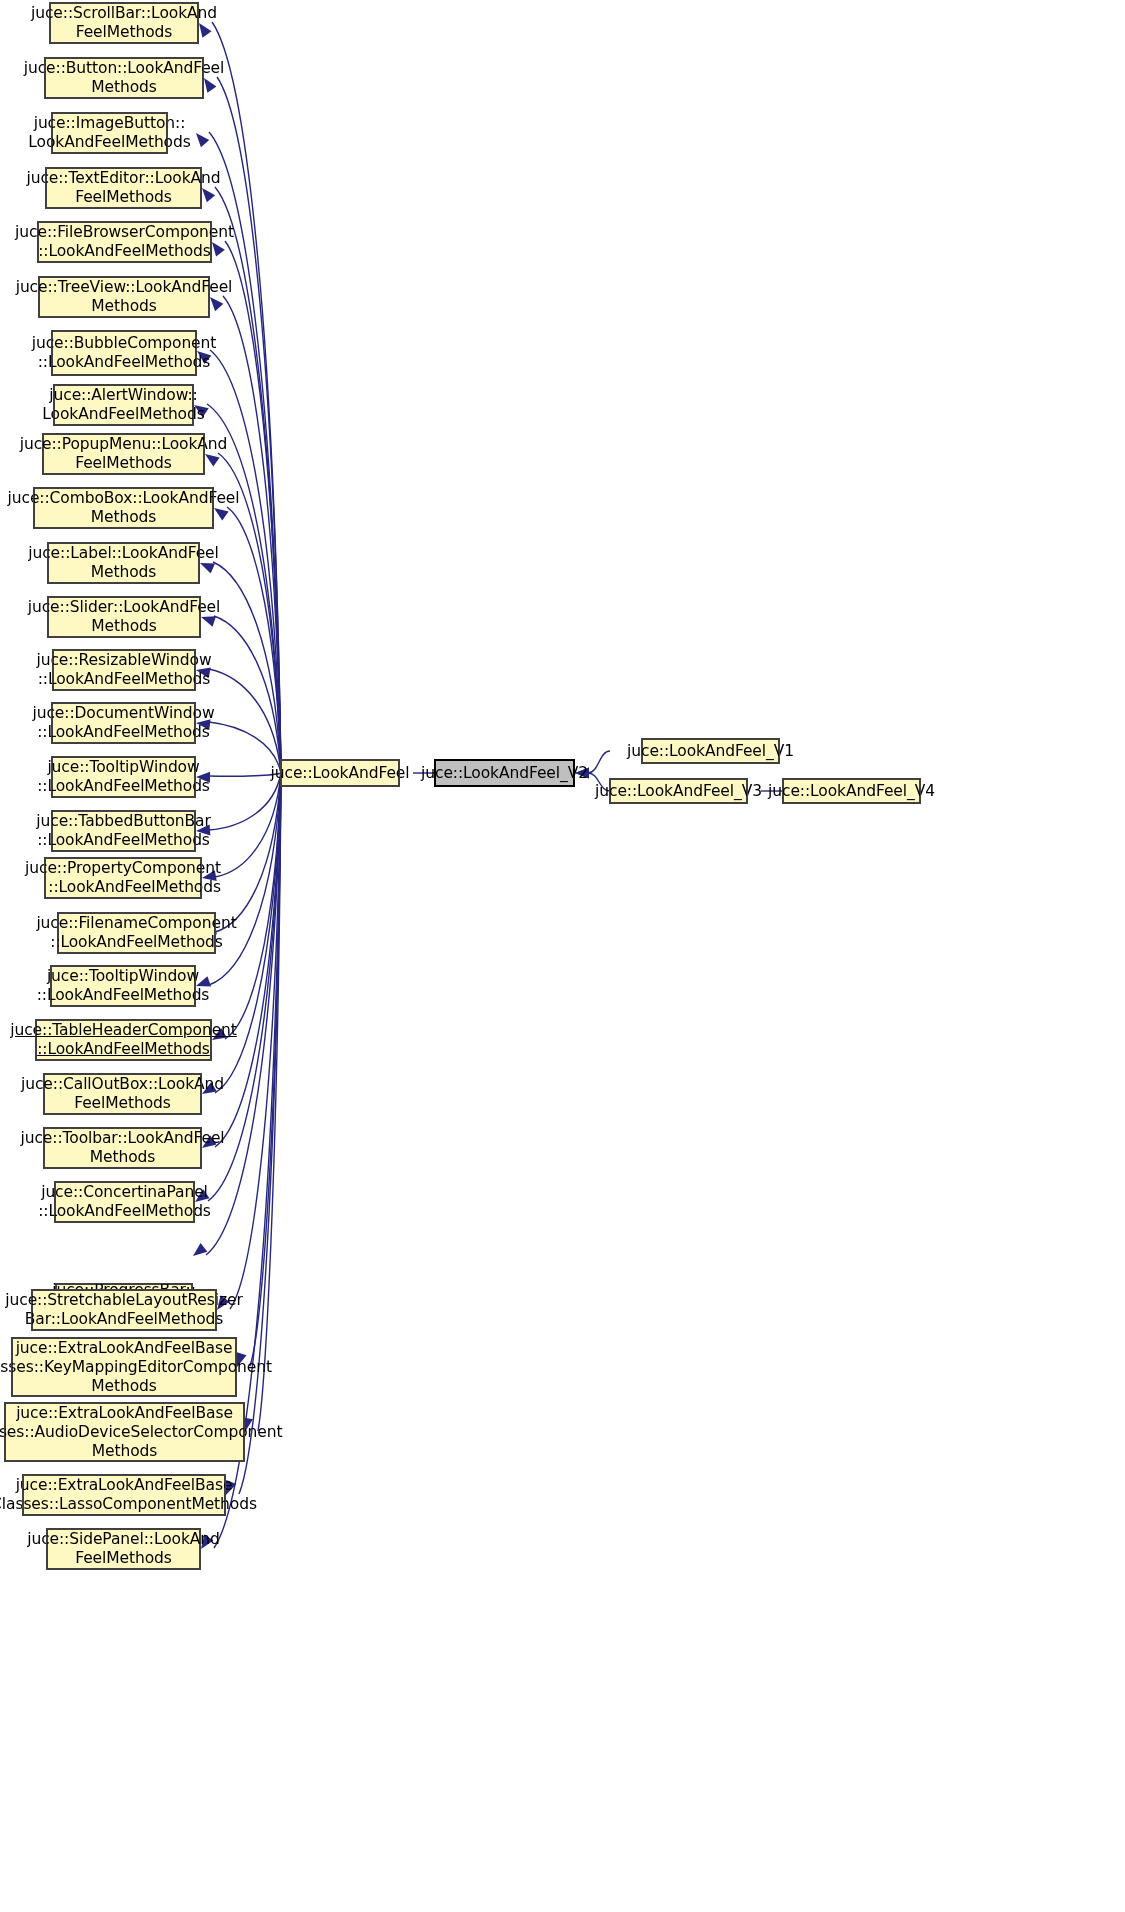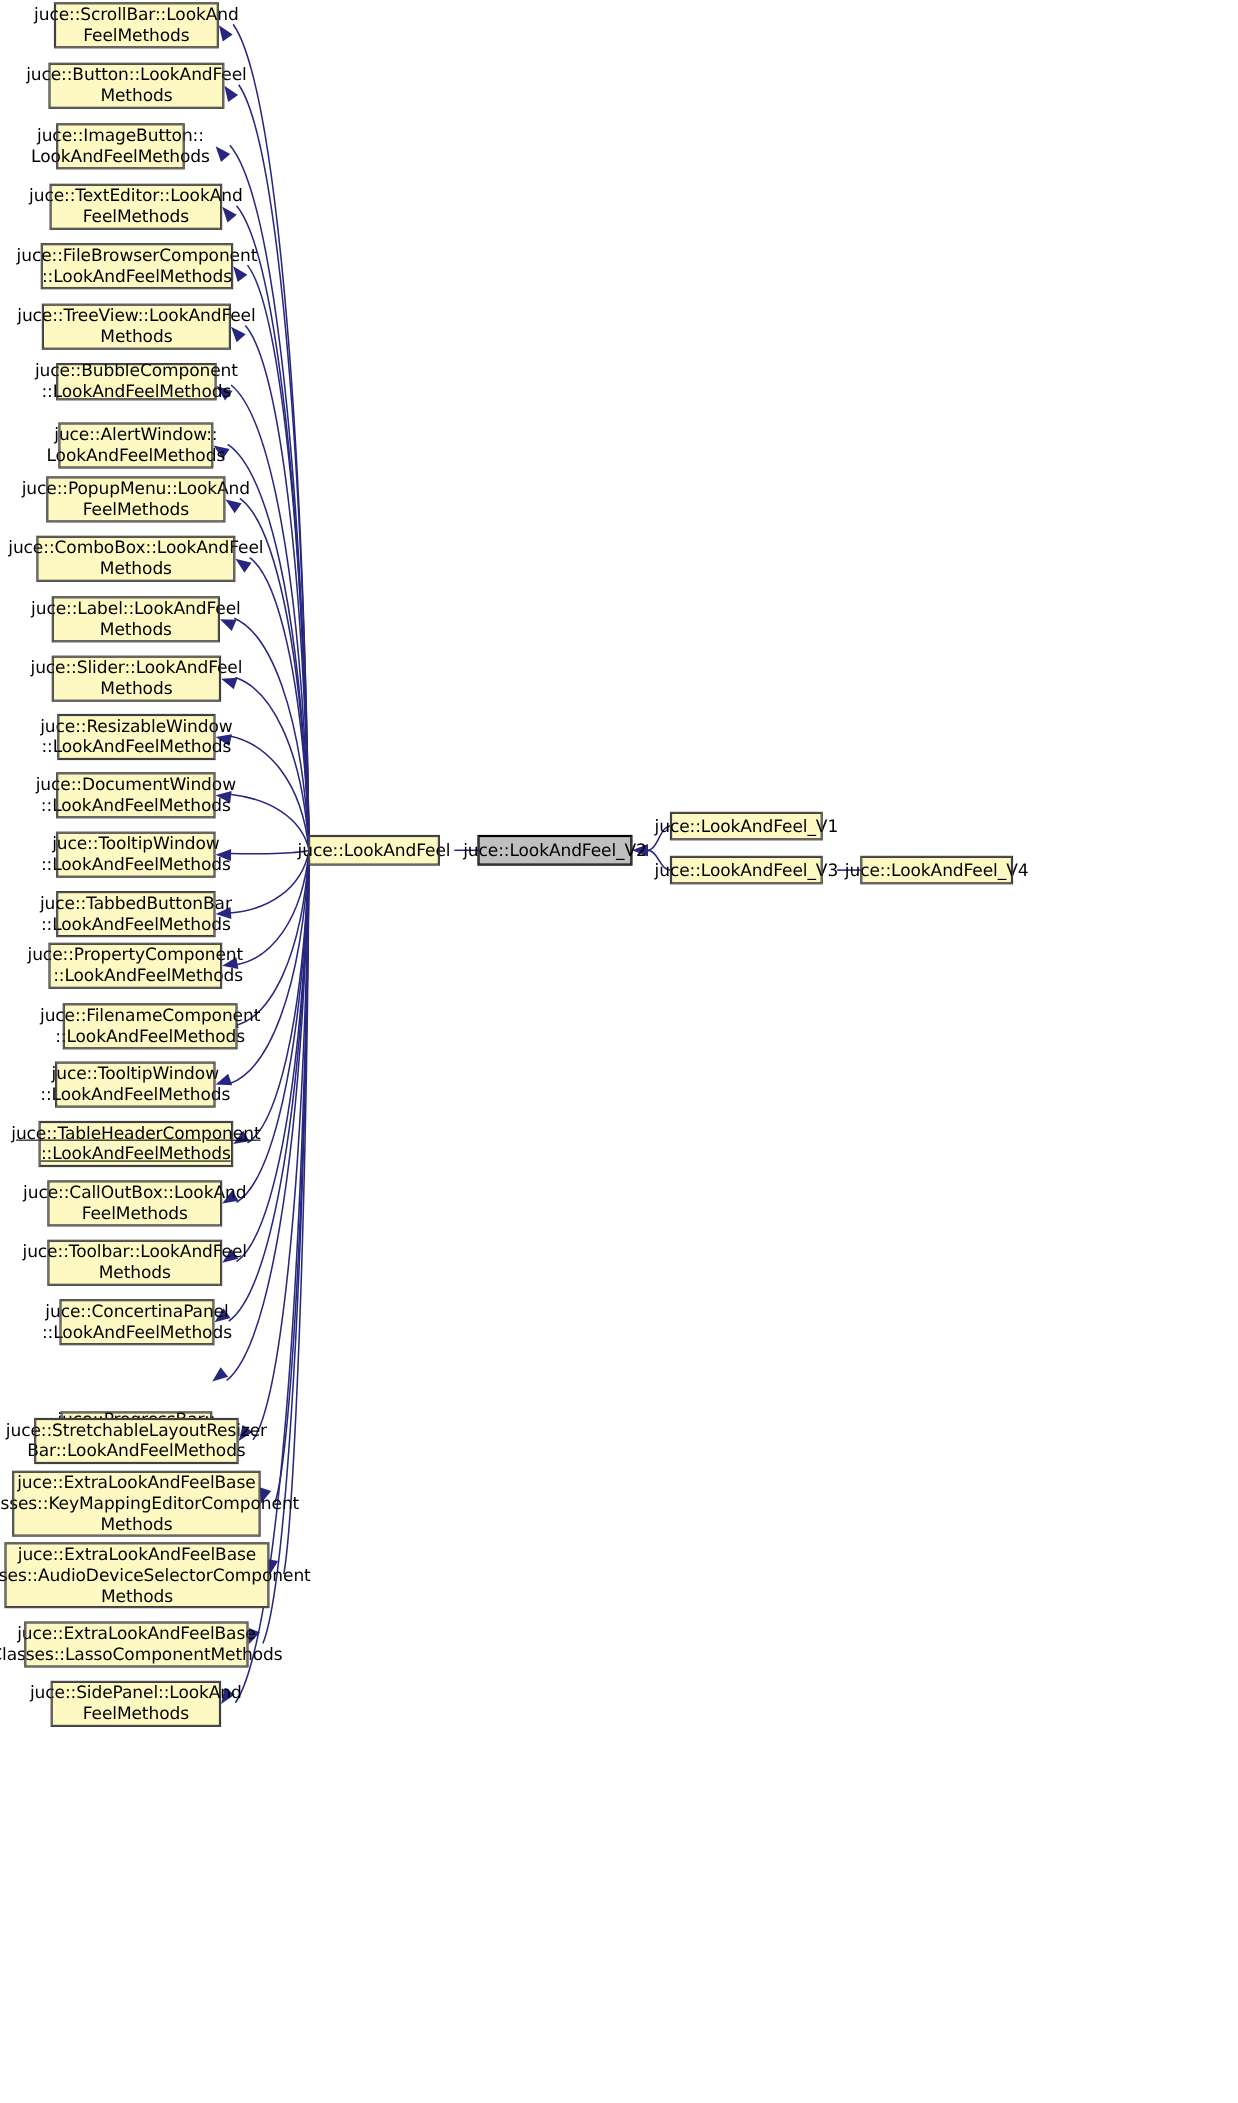--- a/index.html
+++ b/index.html
@@ -124,21 +124,21 @@
     <div class="node" style="left: 45px; top: 58px; width: 158px; height: 40px;">juce::Button::LookAndFeel
 Methods</div>
     <div class="node" style="left: 52px; top: 113px; width: 115px; height: 40px;">juce::ImageButton::
 LookAndFeelMethods</div>
     <div class="node" style="left: 46px; top: 168px; width: 155px; height: 40px;">juce::TextEditor::LookAnd
 FeelMethods</div>
     <div class="node" style="left: 38px; top: 222px; width: 173px; height: 40px;">juce::FileBrowserComponent
 ::LookAndFeelMethods</div>
     <div class="node" style="left: 39px; top: 277px; width: 170px; height: 40px;">juce::TreeView::LookAndFeel
 Methods</div>
-    <div class="node" style="left: 52px; top: 331px; width: 144px; height: 32px;">juce::BubbleComponent
+    <div class="node" style="left: 52px; top: 331px; width: 144px; height: 44px;">juce::BubbleComponent
 ::LookAndFeelMethods</div>
     <div class="node" style="left: 54px; top: 385px; width: 139px; height: 40px;">juce::AlertWindow::
 LookAndFeelMethods</div>
     <div class="node" style="left: 43px; top: 434px; width: 161px; height: 40px;">juce::PopupMenu::LookAnd
 FeelMethods</div>
     <div class="node" style="left: 34px; top: 488px; width: 179px; height: 40px;">juce::ComboBox::LookAndFeel
 Methods</div>
     <div class="node" style="left: 48px; top: 543px; width: 151px; height: 40px;">juce::Label::LookAndFeel
 Methods</div>
     <div class="node" style="left: 48px; top: 597px; width: 152px; height: 40px;">juce::Slider::LookAndFeel
@@ -174,16 +174,16 @@
 Methods</div>
     <div class="node" style="left: 5px; top: 1403px; width: 239px; height: 58px;">juce::ExtraLookAndFeelBase
 Classes::AudioDeviceSelectorComponent
 Methods</div>
     <div class="node" style="left: 23px; top: 1475px; width: 202px; height: 40px;">juce::ExtraLookAndFeelBase
 Classes::LassoComponentMethods</div>
     <div class="node" style="left: 47px; top: 1529px; width: 153px; height: 40px;">juce::SidePanel::LookAnd
 FeelMethods</div>
     <div class="node" style="left: 281px; top: 760px; width: 118px; height: 26px;">juce::LookAndFeel</div>
     <div class="node highlight" style="left: 435px; top: 760px; width: 139px; height: 26px;">juce::LookAndFeel_V2</div>
-    <div class="node" style="left: 610px; top: 739px; width: 137px; height: 24px;">juce::LookAndFeel_V1</div>
+    <div class="node" style="left: 642px; top: 739px; width: 137px; height: 24px;">juce::LookAndFeel_V1</div>
     <div class="node" style="left: 610px; top: 779px; width: 137px; height: 24px;">juce::LookAndFeel_V3</div>
     <div class="node" style="left: 783px; top: 779px; width: 137px; height: 24px;">juce::LookAndFeel_V4</div>
   </div>
 
 </body></html>

